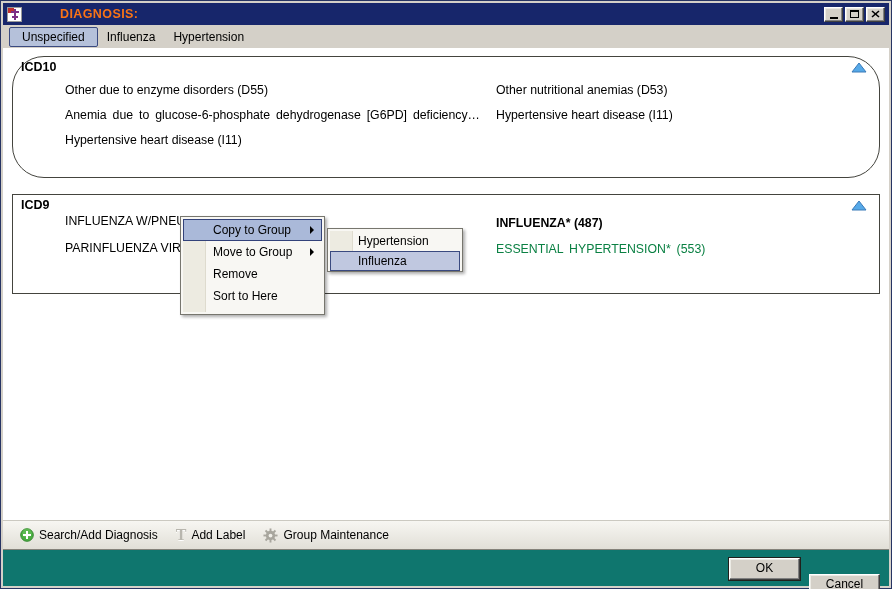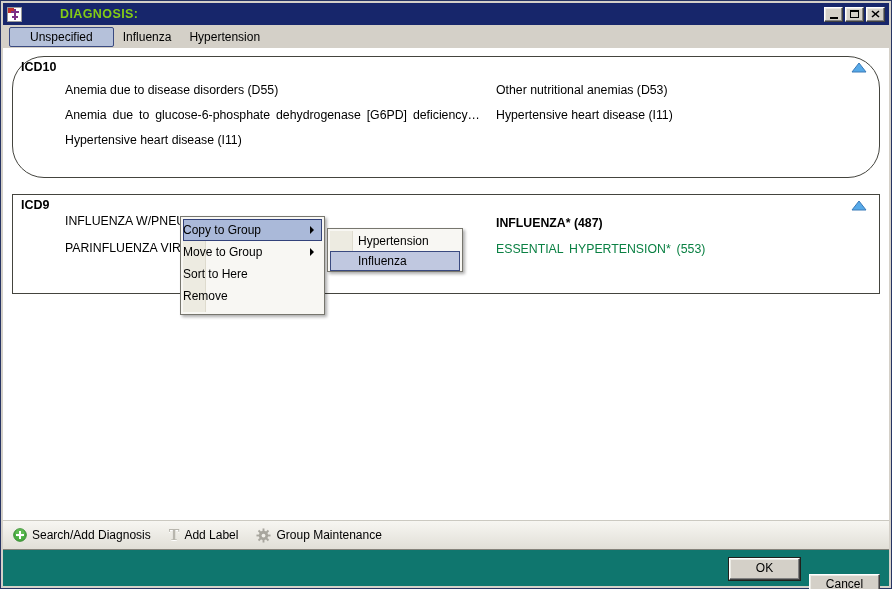--- a/index.html
+++ b/index.html
@@ -6,37 +6,37 @@
   html,body { width:892px; height:589px; }
   body { font-family:"Liberation Sans", sans-serif; background:#808080; }
 
   .window { position:relative; width:892px; height:589px; background:#d4d0c8;
             border:1px solid #273463; }
 
   
   .titlebar { position:absolute; top:2px; left:2px; right:2px; height:22px;
               background:#17266b; display:flex; align-items:center; padding:0 4px; }
   .app-icon { width:15px; height:15px; flex:0 0 auto; }
-  .title-text { color:#84cc16; font-weight:bold; font-size:12.5px; margin-left:5px;
+  .title-text { color:#f97316; font-weight:bold; font-size:12.5px; margin-left:5px;
                 letter-spacing:.4px; flex:1; white-space:nowrap;padding-left:33px; }
   .winbtn { width:19px; height:15px; background:#d4d0c8; border:1px solid;
             border-color:#ffffff #404040 #404040 #ffffff;
             box-shadow: inset -1px -1px 0 #808080, inset 1px 1px 0 #ece9e2;
             margin-left:2px; display:flex; align-items:center; justify-content:center;
             cursor:pointer; }
   .glyph-min { width:8px; height:2px; background:#000; margin-top:7px; }
   .glyph-max { width:9px; height:8px; border:1px solid #000; border-top:2px solid #000; }
 
   
   .tabstrip { position:absolute; top:24px; left:2px; right:2px; height:23px;
               background:#d4d0c8; display:flex; align-items:center; padding-left:6px;
               font-size:12px; }
   .tab { padding:3px 9px; cursor:pointer; white-space:nowrap; }
   .tab.selected { background:#b5c1da; border:1px solid #3a4a80; border-radius:2px;
-                  padding:2px 20px;text-align:center; }
+                  padding:2px 12px;text-align:center; }
 
   
   .content { position:absolute; top:47px; left:2px; right:2px; bottom:62px;
              background:#ffffff; }
   .groupbox { position:absolute; left:9px; right:9px; border:1px solid #44443e;
               background:#fff; }
   #icd10-box { top:8px; height:122px;border-radius:32px; }
   #icd9-box  { top:146px; height:100px; }
   .groupheader { position:absolute; left:8px; top:3px; font-weight:bold;
                  font-size:12.5px; color:#000; }
@@ -49,33 +49,33 @@
   .jspace { word-spacing:2.5px; }
 
   
   .menu { position:absolute; background:#f8f7f3; border:1px solid #77766e;
           box-shadow:2px 2px 3px rgba(0,0,0,.32); z-index:10; padding:2px; }
   #ctx-menu { left:179px; top:215px; width:145px; height:99px; }
   #sub-menu { left:326px; top:227px; width:136px; height:44px; z-index:11; }
   .gutter { position:absolute; left:2px; top:2px; bottom:2px; width:23px;
             background:#edebe1; border-right:1px solid #dedbce; }
   .mitem { position:relative; height:22px; display:flex; align-items:center;
-           font-size:12px; color:#000; cursor:pointer; }
+           padding-left:30px; font-size:12px; color:#000; cursor:pointer; }
   #sub-menu .mitem { height:20px; padding-left:28px; }
   .mitem.hl  { background:#aab9d9; box-shadow: inset 0 0 0 1px #33427a; }
   #sub-menu .mitem.hl { background:#c0c8e0; box-shadow: inset 0 0 0 1px #3a4a80; }
   .arrow { position:absolute; right:8px; width:0; height:0;
            border-left:4px solid #000; border-top:4px solid transparent;
            border-bottom:4px solid transparent; }
 
   
   .toolbar { position:absolute; left:2px; right:2px; bottom:38px; height:30px;
              background:linear-gradient(#f7f6f2,#e1dfd7);
              border-top:1px solid #cbc9c1; border-bottom:1px solid #84827a;
-             display:flex; align-items:center; padding-left:10px; font-size:12px; }
+             display:flex; align-items:center; padding-left:17px; font-size:12px; }
   .tbtn { display:flex; align-items:center; gap:5px; margin-right:18px; cursor:pointer;
           color:#000; white-space:nowrap; }
   .t-icon { font-family:"Liberation Serif", serif; font-size:16px; font-weight:bold;
             color:#b8b6ae; text-shadow:0 1px 0 #fff; line-height:14px; }
 
   
   .bottombar { position:absolute; left:2px; right:2px; bottom:2px; height:36px;
                background:#0f766e; }
   .btn { position:absolute; top:8px; width:71px; height:22px; background:#d4d0c8;
          border:1px solid; border-color:#ffffff #404040 #404040 #ffffff;
@@ -119,21 +119,21 @@
     <div class="tab">Hypertension</div>
   </div>
 
   <div class="content">
 
     <div class="groupbox" id="icd10-box">
       <div class="groupheader">ICD10</div>
       <svg class="collapse" viewBox="0 0 16 11">
         <polygon points="8,1 15,10 1,10" fill="#56a9e8" stroke="#3a7ab8" stroke-width="1"></polygon>
       </svg>
-      <div class="dxrow col-l" style="top:26px;">Anemia due to disease disorders (D55)</div>
+      <div class="dxrow col-l" style="top:26px;">Other due to enzyme disorders (D55)</div>
       <div class="dxrow col-l jspace" style="top:51px;">Anemia due to glucose-6-phosphate dehydrogenase [G6PD] deficiency…</div>
       <div class="dxrow col-l" style="top:76px;">Hypertensive heart disease (I11)</div>
       <div class="dxrow col-r" style="top:26px;">Other nutritional anemias (D53)</div>
       <div class="dxrow col-r" style="top:51px;">Hypertensive heart disease (I11)</div>
     </div>
 
     <div class="groupbox" id="icd9-box">
       <div class="groupheader">ICD9</div>
       <svg class="collapse" viewBox="0 0 16 11">
         <polygon points="8,1 15,10 1,10" fill="#56a9e8" stroke="#3a7ab8" stroke-width="1"></polygon>
@@ -149,24 +149,24 @@
     <div class="gutter"></div>
     <div class="mitem hl">
       <span>Copy to Group</span>
       <span class="arrow"></span>
     </div>
     <div class="mitem">
       <span>Move to Group</span>
       <span class="arrow"></span>
     </div>
     <div class="mitem">
+      <span>Remove</span>
+    </div>
+    <div class="mitem">
       <span>Sort to Here</span>
-    </div>
-    <div class="mitem">
-      <span>Remove</span>
     </div>
   </div>
 
   <div class="menu" id="sub-menu">
     <div class="gutter"></div>
     <div class="mitem">
       <span>Hypertension</span>
     </div>
     <div class="mitem hl">
       <span>Influenza</span>

